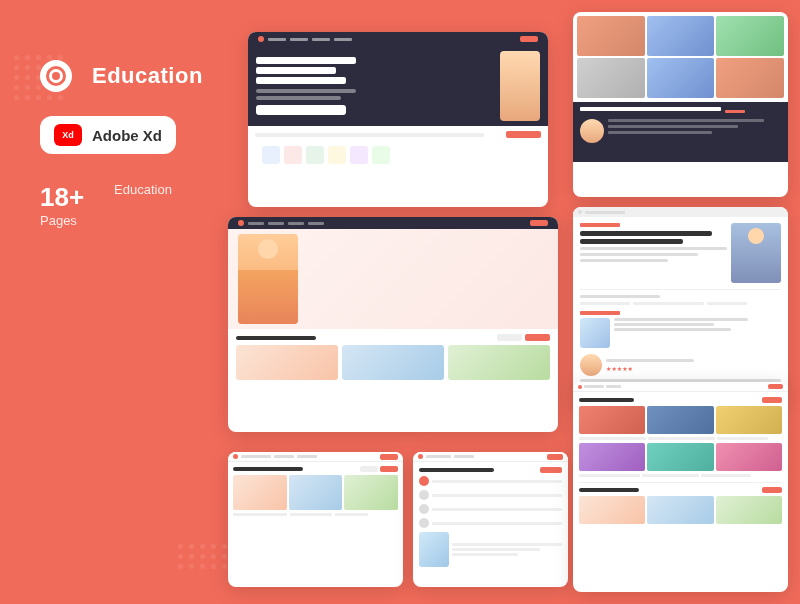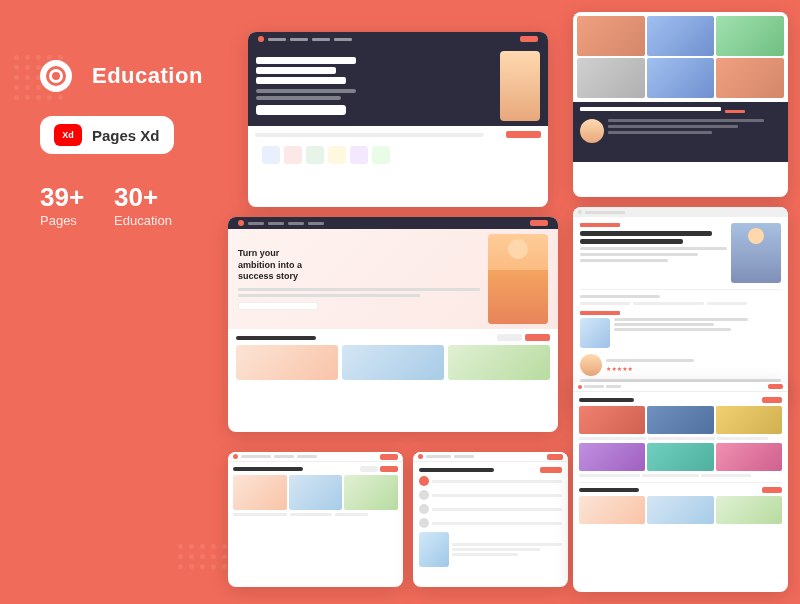--- a/index.html
+++ b/index.html
@@ -577,31 +577,30 @@
       <span class="brand-name">Education</span>
     </div>
 
     
 
     
     <div class="adobe-badge">
       <div class="adobe-xd-icon">
         <span>Xd</span>
       </div>
-      <span class="adobe-text">Pages Xd</span>
+      <span class="adobe-text">Adobe Xd</span>
     </div>
 
     
     <div class="stats-row">
       <div class="stat-item">
-        <div class="stat-number">39+</div>
+        <div class="stat-number">18+</div>
         <div class="stat-label">Pages</div>
       </div>
       <div class="stat-item">
-        <div class="stat-number">30+</div>
         <div class="stat-label">Education</div>
       </div>
     </div>
   </div>
 
   <div class="mockup-grid">
 
     <div class="mockup-top-left">
       <div class="mockup-nav">
         <div class="nav-top-row" style="width:100%;">
@@ -682,26 +681,20 @@
         <div class="nav-top-row" style="width:100%;">
           <div class="nav-logo-small"></div>
           <div class="nav-link-dark" style="background:rgba(255,255,255,0.4);"></div>
           <div class="nav-link-dark" style="background:rgba(255,255,255,0.4);"></div>
           <div class="nav-link-dark" style="background:rgba(255,255,255,0.4);"></div>
           <div class="nav-link-dark" style="background:rgba(255,255,255,0.4);"></div>
           <div class="nav-btn-stub"></div>
         </div>
       </div>
       <div class="mockup-middle-hero">
-        <div class="mid-hero-text">
-          <div class="mid-hero-title">Turn your<br>ambition into a<br>success story</div>
-          <div class="mid-hero-sub"></div>
-          <div class="mid-hero-sub" style="width:75%;"></div>
-          <div class="mid-hero-search"></div>
-        </div>
         <div class="mid-hero-person">
           <div style="position:absolute;bottom:0;left:0;right:0;height:60%;background:linear-gradient(to bottom,#f4a460,#e8845a);"></div>
         </div>
       </div>
       <div style="padding:5px 8px;">
         <div style="display:flex;justify-content:space-between;align-items:center;margin-bottom:4px;">
           <div style="height:4px;width:80px;background:#333;border-radius:2px;"></div>
           <div style="display:flex;gap:3px;">
             <div style="height:7px;width:25px;background:#eee;border-radius:2px;"></div>
             <div style="height:7px;width:25px;background:#F16B5A;border-radius:2px;"></div>

